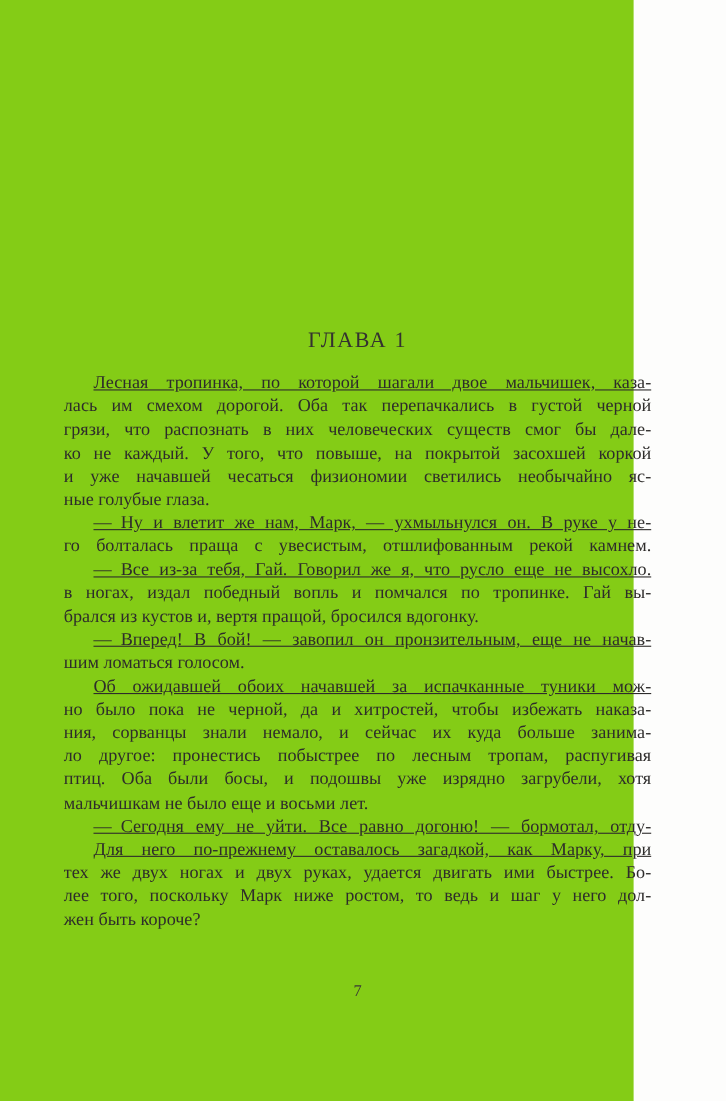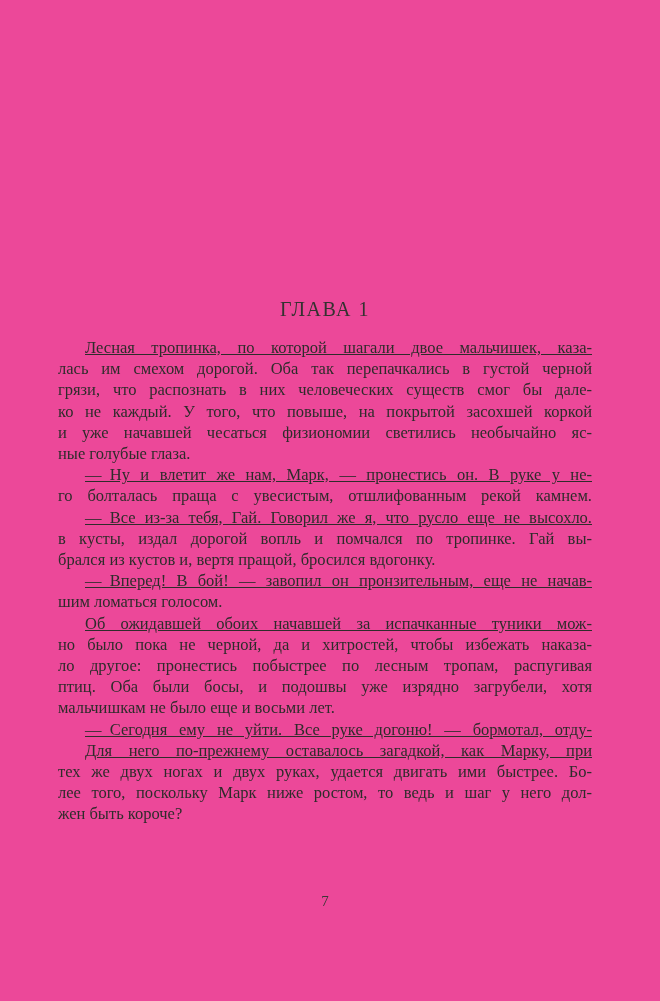--- a/index.html
+++ b/index.html
@@ -5,22 +5,22 @@
   * { margin: 0; padding: 0; box-sizing: border-box; }
   html, body {
     width: 660px; height: 1001px;
     background: #fdfdfc;
     font-family: "Liberation Serif", "DejaVu Serif", serif;
     color: #2e2c2b;
     overflow: hidden;
   }
   .book-page {
     position: relative;
-    width: 660px; height: 1001px;
-    background: #ec4899;
+    width: 576px; height: 1001px;
+    background: #84cc16;
   }
   .chapter-title {
     position: absolute;
     top: 298px; left: 58px; width: 534px;
     text-align: center;
     font-size: 20px;
     font-weight: normal;
     letter-spacing: 1.5px;
     color: #343230;
   }
@@ -56,43 +56,44 @@
   <div class="text-block">
       <p class="para">
         <span class="line first">Лесная тропинка, по которой шагали двое мальчишек, каза-</span>
         <span class="line">лась им смехом дорогой. Оба так перепачкались в густой черной</span>
         <span class="line">грязи, что распознать в них человеческих существ смог бы дале-</span>
         <span class="line">ко не каждый. У того, что повыше, на покрытой засохшей коркой</span>
         <span class="line">и уже начавшей чесаться физиономии светились необычайно яс-</span>
         <span class="line last">ные голубые глаза.</span>
       </p>
       <p class="para">
-        <span class="line first">— Ну и влетит же нам, Марк, — пронестись он. В руке у не-</span>
+        <span class="line first">— Ну и влетит же нам, Марк, — ухмыльнулся он. В руке у не-</span>
         <span class="line last flush">го болталась праща с увесистым, отшлифованным рекой камнем.</span>
       </p>
       <p class="para">
         <span class="line first last flush">— Все из-за тебя, Гай. Говорил же я, что русло еще не высохло.</span>
       </p>
       <p class="para">
-        <span class="line">в кусты, издал дорогой вопль и помчался по тропинке. Гай вы-</span>
+        <span class="line">в ногах, издал победный вопль и помчался по тропинке. Гай вы-</span>
         <span class="line last">брался из кустов и, вертя пращой, бросился вдогонку.</span>
       </p>
       <p class="para">
         <span class="line first">— Вперед! В бой! — завопил он пронзительным, еще не начав-</span>
         <span class="line last">шим ломаться голосом.</span>
       </p>
       <p class="para">
         <span class="line first">Об ожидавшей обоих начавшей за испачканные туники мож-</span>
         <span class="line">но было пока не черной, да и хитростей, чтобы избежать наказа-</span>
+        <span class="line">ния, сорванцы знали немало, и сейчас их куда больше занима-</span>
         <span class="line">ло другое: пронестись побыстрее по лесным тропам, распугивая</span>
         <span class="line">птиц. Оба были босы, и подошвы уже изрядно загрубели, хотя</span>
         <span class="line last">мальчишкам не было еще и восьми лет.</span>
       </p>
       <p class="para">
-        <span class="line first">— Сегодня ему не уйти. Все руке догоню! — бормотал, отду-</span>
+        <span class="line first">— Сегодня ему не уйти. Все равно догоню! — бормотал, отду-</span>
       </p>
       <p class="para">
         <span class="line first">Для него по-прежнему оставалось загадкой, как Марку, при</span>
         <span class="line">тех же двух ногах и двух руках, удается двигать ими быстрее. Бо-</span>
         <span class="line">лее того, поскольку Марк ниже ростом, то ведь и шаг у него дол-</span>
         <span class="line last">жен быть короче?</span>
       </p>
     </div>
 
   <div class="page-number">7</div>

